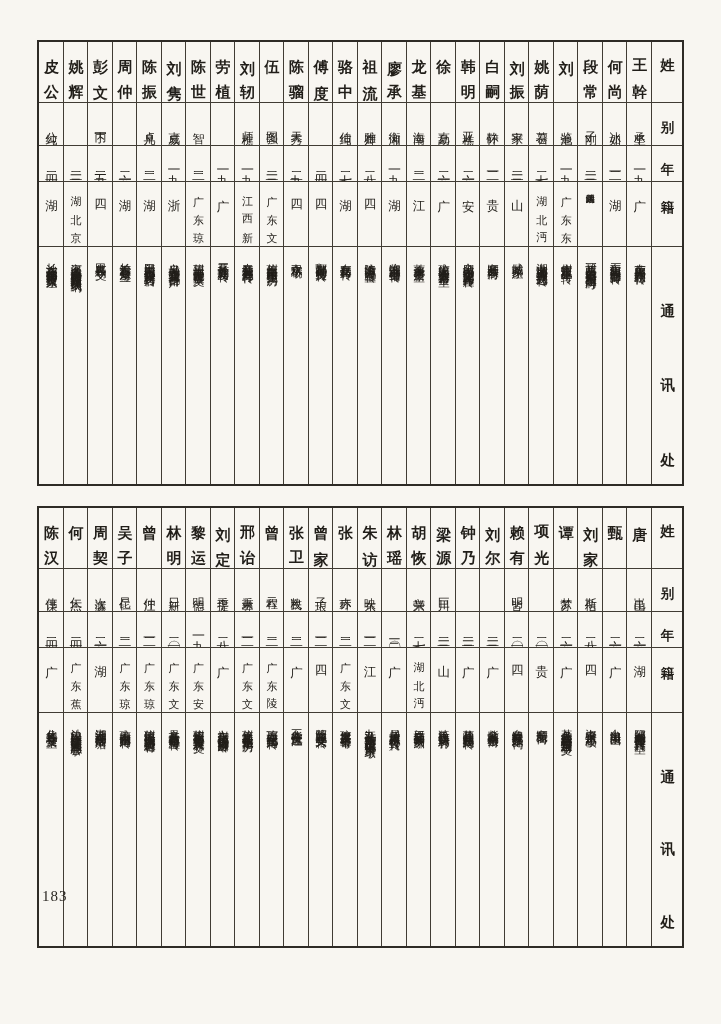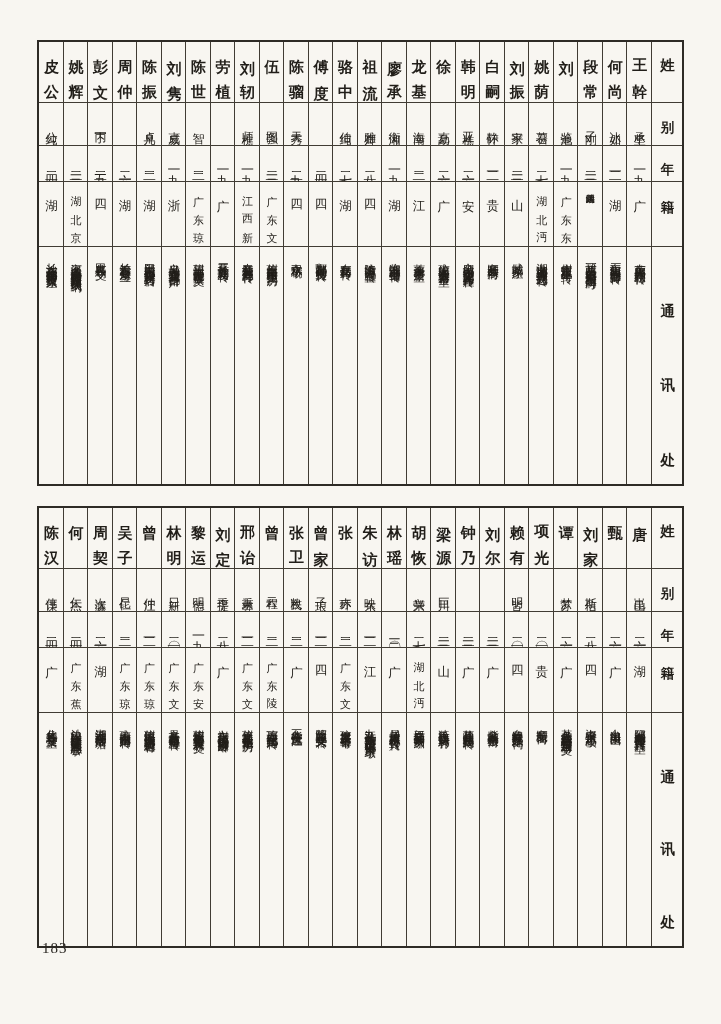--- a/index.html
+++ b/index.html
@@ -42,21 +42,21 @@
   .c-addr>span{text-align:start;text-align-last:auto;}
   .hdr{font-weight:bold;}
   .hdr.c-alias>span,.hdr.c-age>span{text-align:justify;text-align-last:justify;letter-spacing:0;}
   .hdr.c-alias{font-size:13.5px;}
   .hdr.c-age{font-size:13.5px;}
   .hdr.c-origin{font-size:13.5px;}
   .hdr.c-name{font-size:14.5px;}
   .hdr.c-addr{font-size:14.5px;padding:44px 1px;letter-spacing:0;}
   .hdr.c-addr>span{text-align:justify;text-align-last:justify;}
   .page-number{
-    position:absolute;left:42px;top:940px;font-size:15px;
+    position:absolute;left:42px;top:888px;font-size:15px;
     letter-spacing:1px;color:#2a2722;
   }
 </style>
 </head>
 <body>
 
 <div class="sheet">
   <div class="table-grid" id="t0">
       <div class="col header-col">
         <div class="cell c-name hdr">

